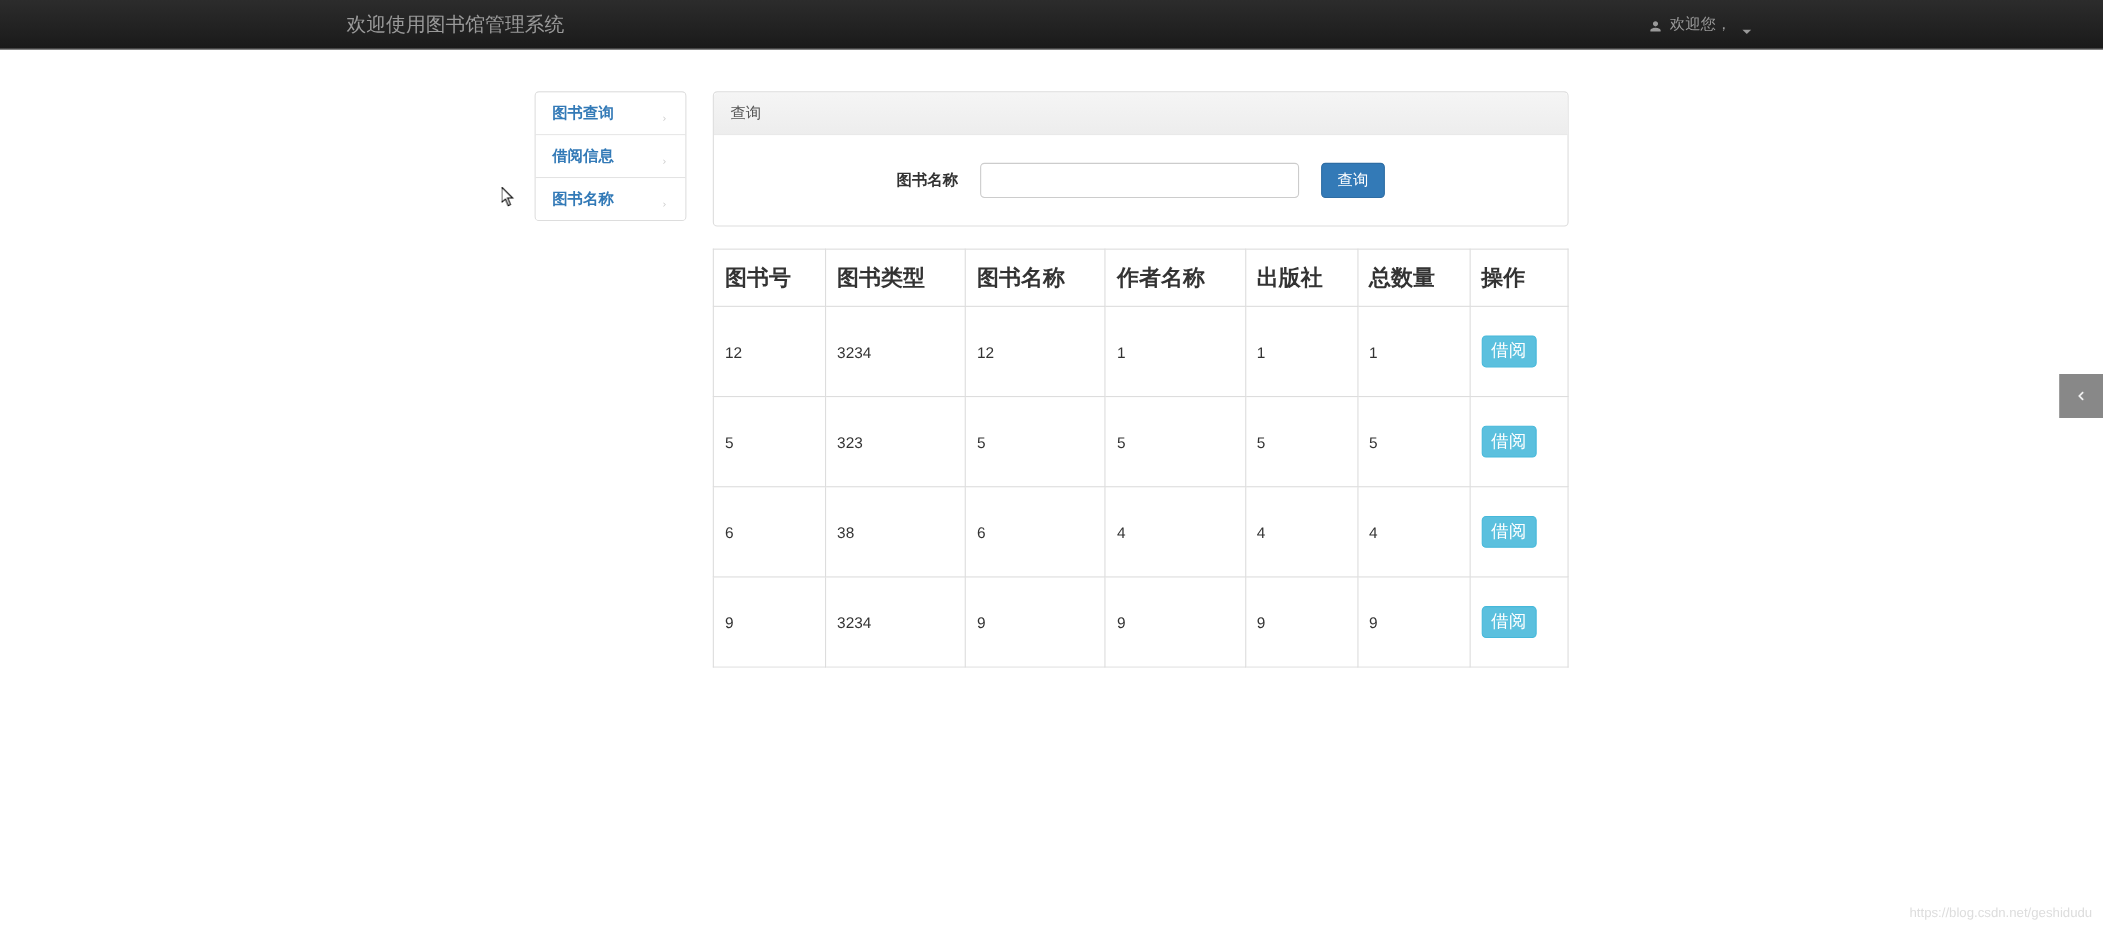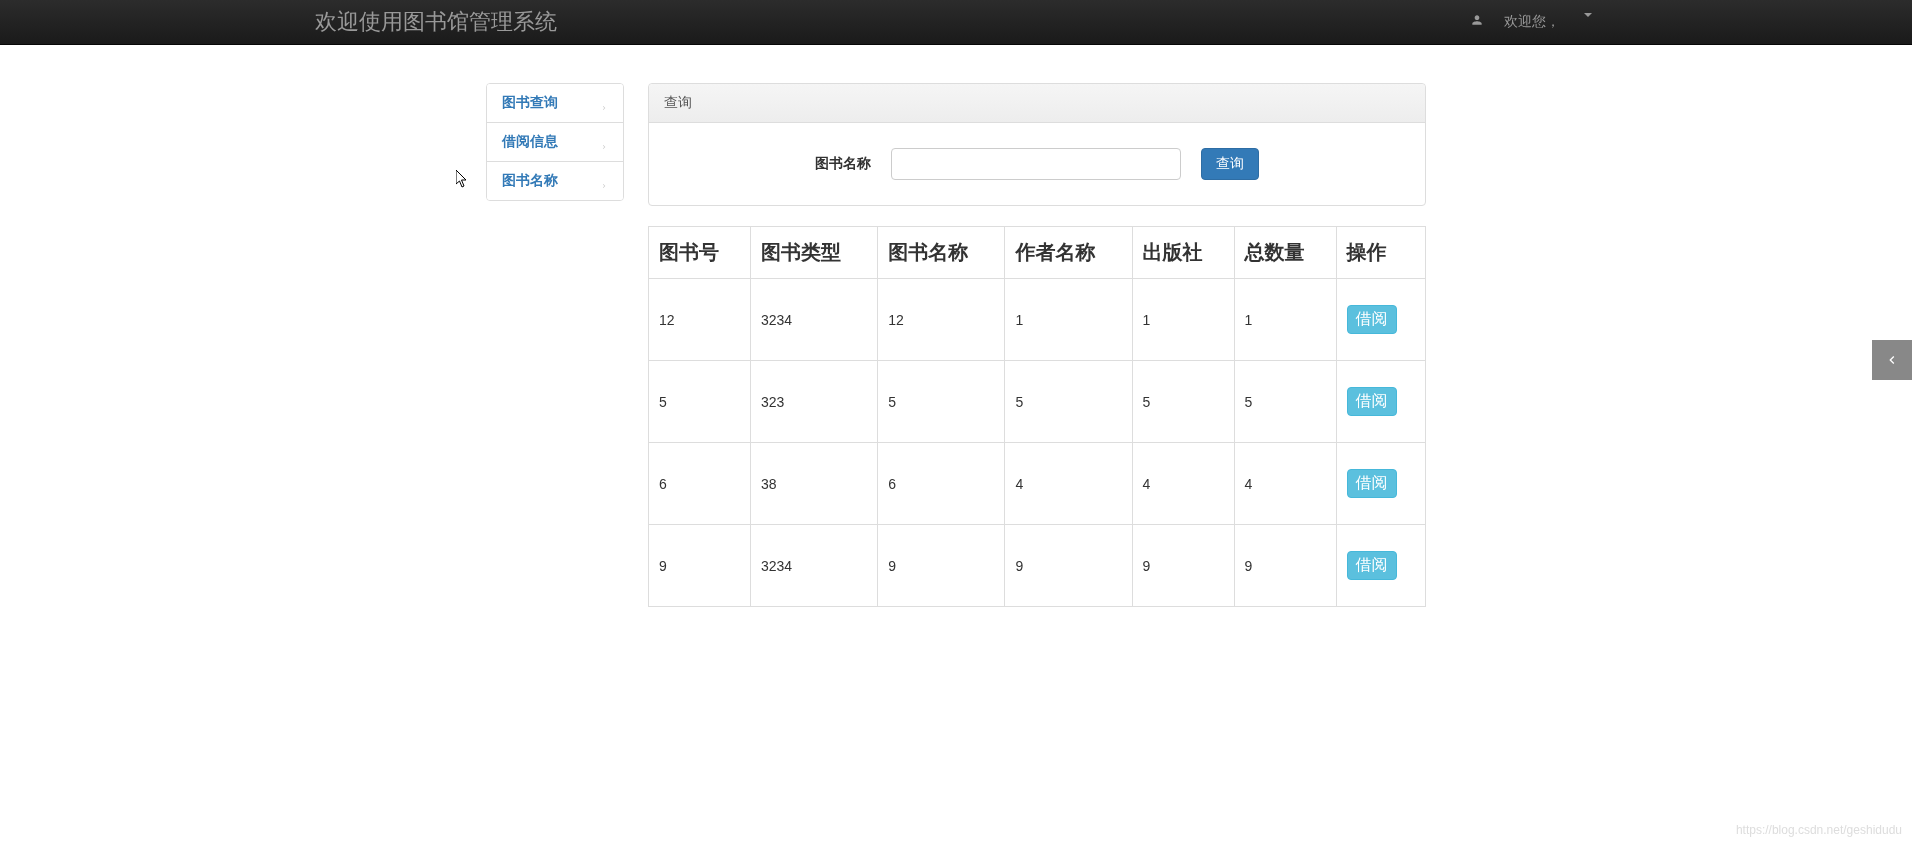--- a/index.html
+++ b/index.html
@@ -18,28 +18,28 @@
       color: #999;
       height: 45px;
       display: flex;
       align-items: center;
       justify-content: space-between;
       padding: 0 20px;
       border-bottom: 1px solid #080808;
     }
     .navbar-brand {
       color: #999;
-      font-size: 22px;
+      font-size: 18px;
       margin-left: 295px;
       font-family: Liberation Mono, monospace;
     }
     .navbar-user {
       display: flex;
-      align-items: flex-start;
-      gap: 20px;
+      align-items: flex-end;
+      gap: 6px;
       margin-right: 300px;
       cursor: pointer;
     }
     .user-icon {
       width: 14px;
       height: 14px;
       display: inline-block;
     }
     .user-icon svg {
       fill: #999;

